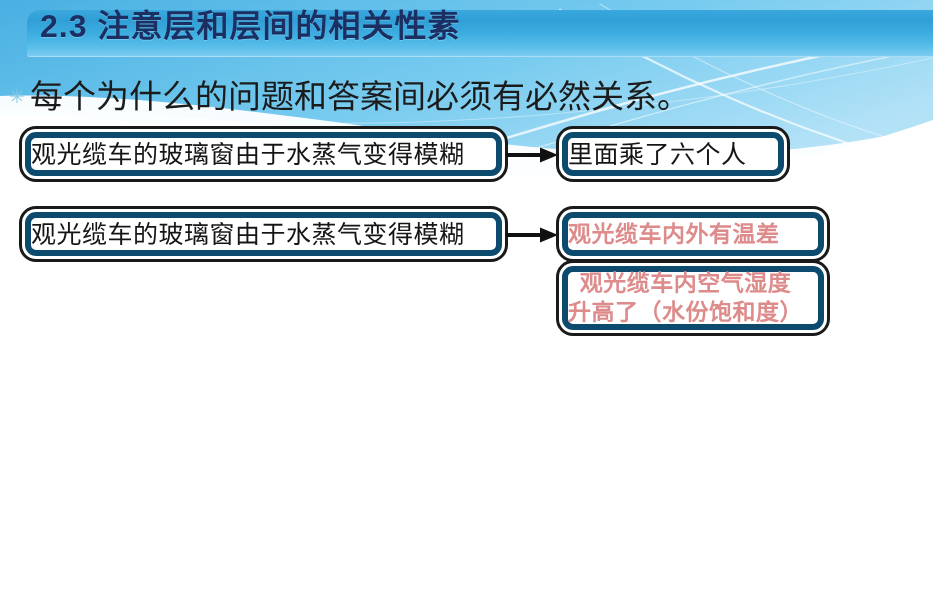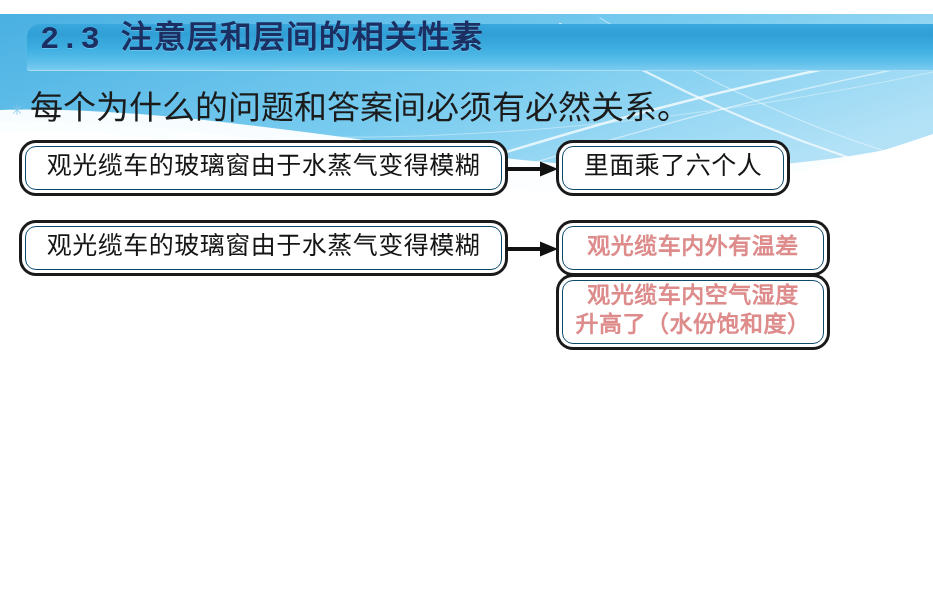--- a/index.html
+++ b/index.html
@@ -7,22 +7,21 @@
     margin: 0;
     padding: 0;
     background: #ffffff;
   }
   #slide {
     position: relative;
     width: 933px;
     height: 526px;
     overflow: hidden;
     background: #ffffff;
-    font-family: Liberation Mono, monospace;
-    margin-top: 14px;
+    font-family: Liberation Sans, sans-serif;
     -webkit-font-smoothing: antialiased;
   }
 
   
   .bg-blue-wrap {
     position: absolute;
     left: 0; top: 0;
     width: 933px; height: 215px;
     overflow: hidden;
     pointer-events: none;
@@ -87,28 +86,27 @@
     font-weight: 500;
     color: #1b1b1b;
     white-space: nowrap;
   }
 
   
   .dbox {
     position: absolute;
     box-sizing: border-box;
     background: #ffffff;
-    border: 1px solid #0c4a6e;
+    border: 6px solid #0c4a6e;
     border-radius: 11px;
     box-shadow:
        0 0 0 3px #ffffff,
        0 0 0 6px #1a1a1a;
     display: flex;
     align-items: center;
-    justify-content: center;
   }
   .dbox .dbox-inner {
     text-align: center;
     white-space: pre-line;
   }
   .dbox.black .dbox-inner {
     color: #151515;
     font-size: 25px;
     line-height: 30px;
     font-weight: 500;

